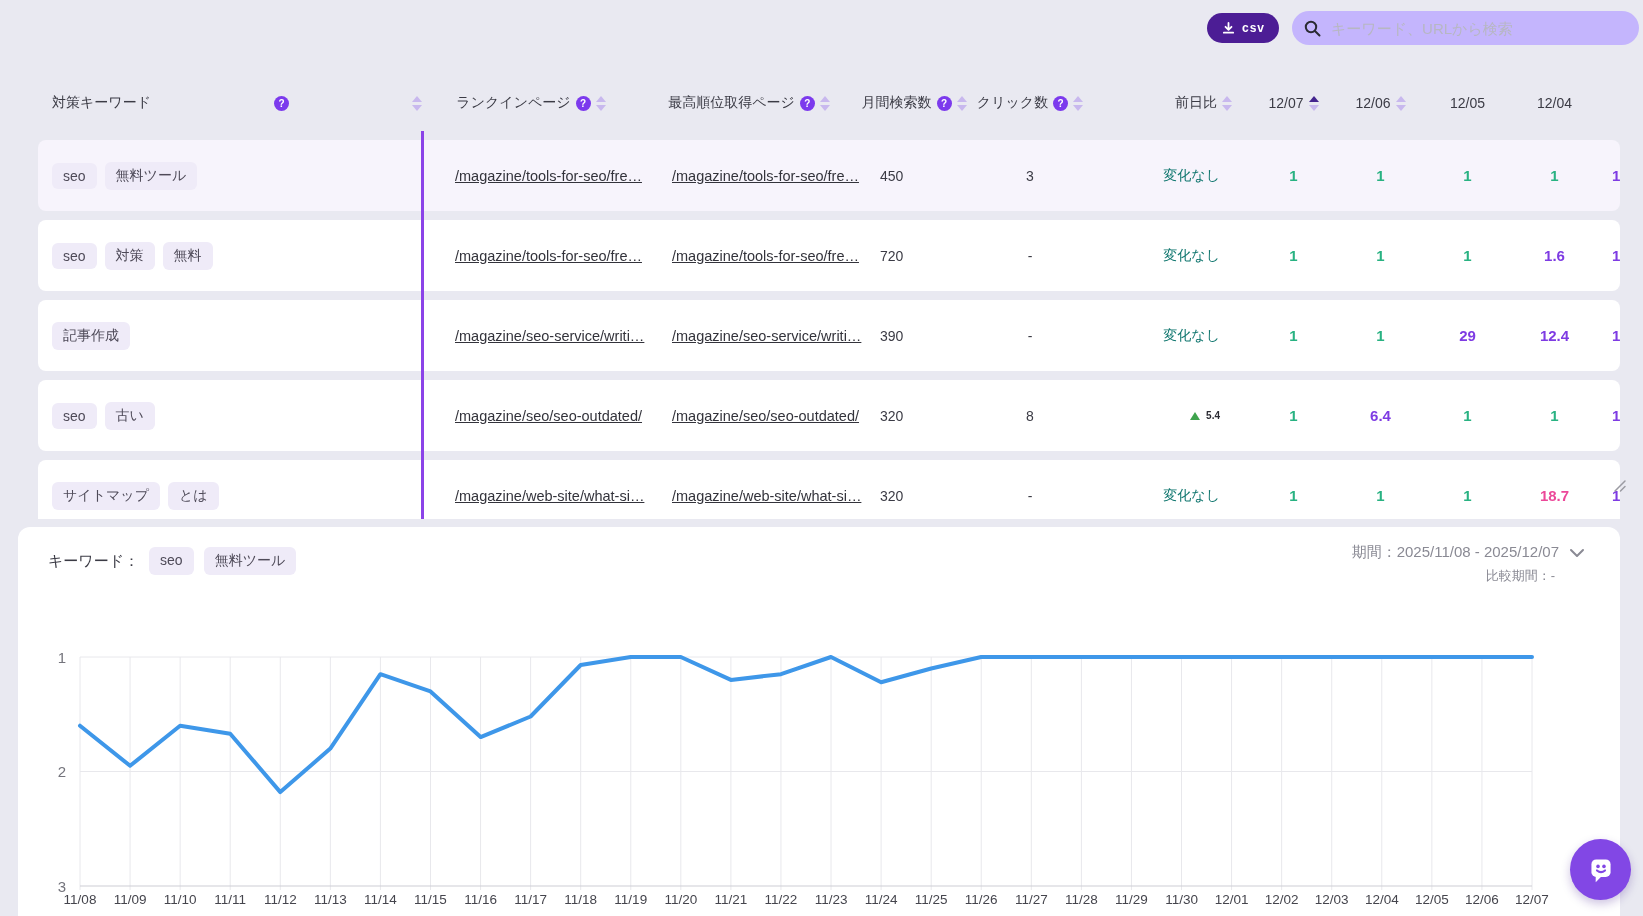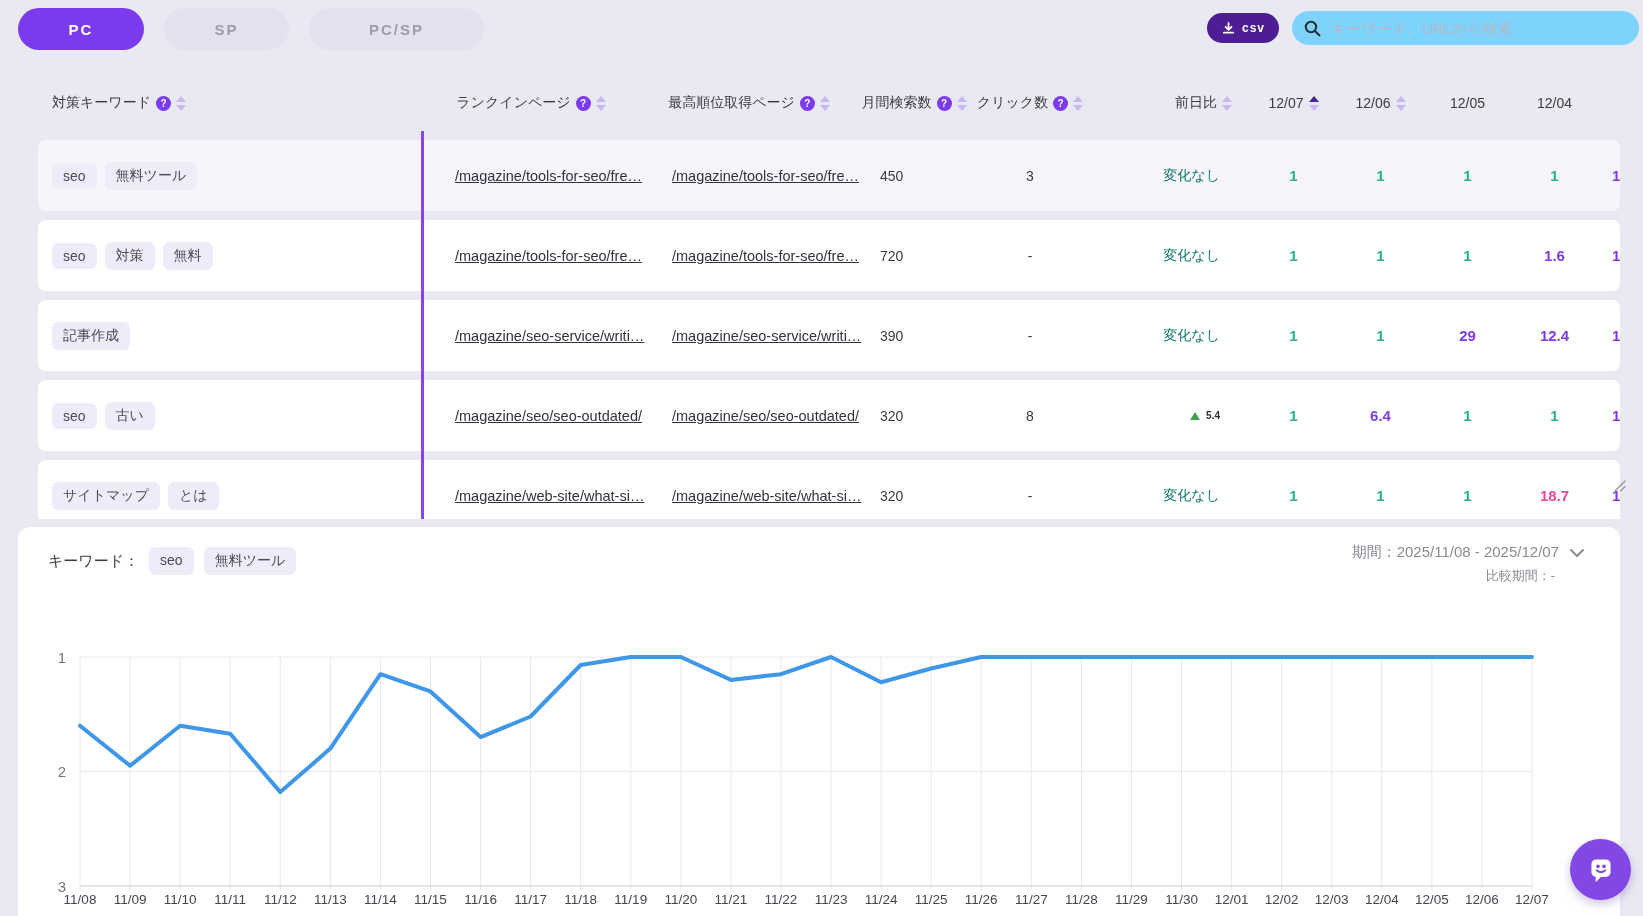--- a/index.html
+++ b/index.html
@@ -18,34 +18,34 @@
     border:none;cursor:pointer;padding:0;
   }
   .device-tab.w1{width:126px;} .device-tab.w2{width:125px;} .device-tab.w3{width:175px;}
   .device-tab.active{background:#7C3AED;color:#FFFFFF;}
   .topbar-right{position:absolute;right:4px;top:11px;display:flex;align-items:center;gap:13px;}
   .csv-btn{
     height:30px;border-radius:15px;background:#4c1d95;color:#fff;border:none;cursor:pointer;
     display:flex;align-items:center;gap:6px;padding:0 14px;font-size:12px;font-weight:bold;letter-spacing:1px;
   }
   .search-box{
-    width:347px;height:34px;border-radius:17px;background:#7dd3fc;display:flex;align-items:center;
+    width:347px;height:34px;border-radius:17px;background:#c4b5fd;display:flex;align-items:center;
     padding:0 12px;box-sizing:border-box;gap:8px;
   }
   .search-box input{
     border:none;outline:none;flex:1;font-size:15px;color:#3B3B45;background:transparent;
     font-family:"Liberation Sans","DejaVu Sans",sans-serif;
   }
   .search-box input::placeholder{color:#B7B7C2;}
   
   .table-region{position:absolute;left:38px;top:89px;width:1582px;height:430px;}
   .tgrid{display:grid;grid-template-columns:384px 218px 218px 112px 120px 160px 87px 87px 87px 87px 22px;}
   .thead{height:28px;align-items:center;}
   .hcell{display:flex;align-items:center;gap:5px;font-size:14px;color:#3B3B45;}
-  .hcell.c1{justify-content:flex-start;padding-left:14px;}
+  .hcell.c1{justify-content:space-between;padding-left:14px;}
   .hcell.c2,.hcell.c3,.hcell.c4,.hcell.c5,.hcell.c7,.hcell.c8,.hcell.c9,.hcell.c10{justify-content:center;}
   .hcell.c6{justify-content:flex-end;padding-right:18px;}
   .help-icon{
     width:15px;height:15px;border-radius:50%;background:#7C3AED;color:#fff;font-size:10px;font-weight:bold;
     display:inline-flex;align-items:center;justify-content:center;flex:0 0 auto;cursor:pointer;
   }
   .sort-arrows{display:inline-flex;flex-direction:column;gap:3px;}
   .tri{width:0;height:0;border-left:5px solid transparent;border-right:5px solid transparent;}
   .tri.up{border-bottom:6px solid #C8B8EE;}
   .tri.down{border-top:6px solid #C8B8EE;}
@@ -90,31 +90,20 @@
   .chat-fab{
     position:absolute;left:1570px;top:839px;width:61px;height:61px;border-radius:50%;
     background:#8247E5;border:none;cursor:pointer;z-index:10;display:flex;align-items:center;justify-content:center;
     box-shadow:0 4px 10px rgba(60,20,140,.25);
   }
 </style>
 </head>
 <body>
 
 <div class="topbar">
-  <div class="device-tabs" id="deviceTabs">
-      <button class="device-tab w1 active">
-        <span>PC</span>
-      </button>
-      <button class="device-tab w2">
-        <span>SP</span>
-      </button>
-      <button class="device-tab w3">
-        <span>PC/SP</span>
-      </button>
-    </div>
   <div class="topbar-right">
     <button class="csv-btn">
       <svg width="15" height="15" viewBox="0 0 16 16">
         <path d="M8 2 V9 M4.8 6.2 L8 9.4 L11.2 6.2 M3 12.5 H13" stroke="#FFFFFF" stroke-width="1.9" fill="none" stroke-linecap="round" stroke-linejoin="round"></path>
       </svg>
       <span>csv</span>
     </button>
     <div class="search-box">
       <svg width="17" height="17" viewBox="0 0 17 17">
         <circle cx="7" cy="7" r="5.2" stroke="#2B2B33" stroke-width="2" fill="none"></circle>

